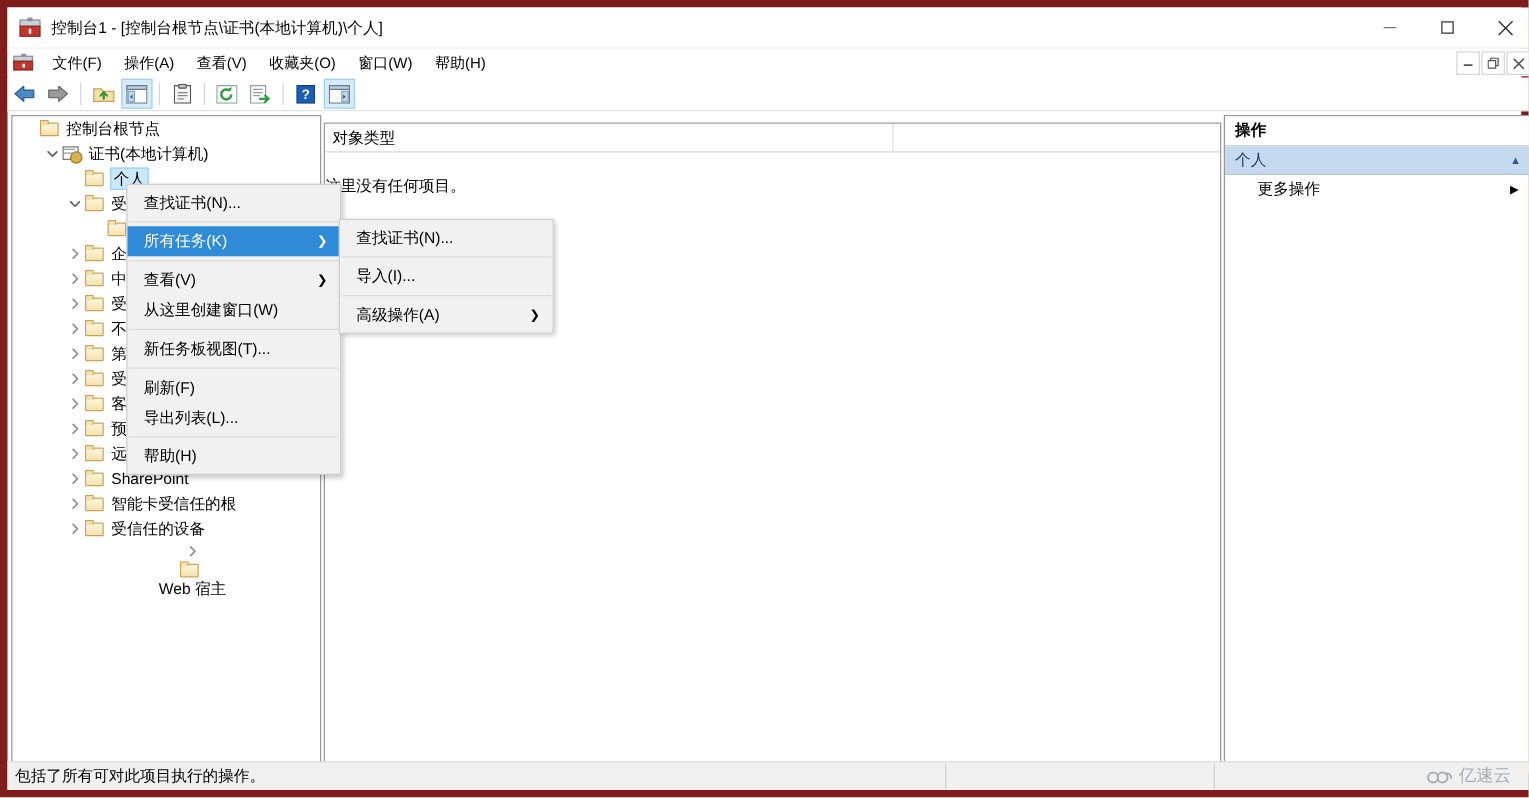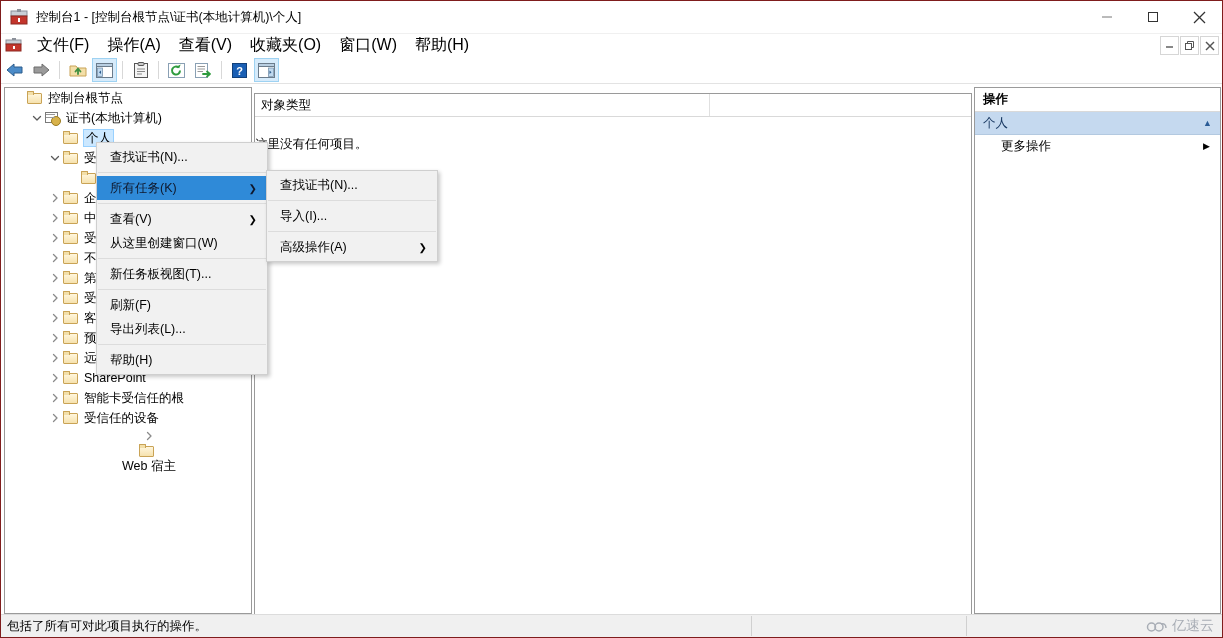--- a/index.html
+++ b/index.html
@@ -3,38 +3,38 @@
 <meta charset="utf-8">
 <style>
   html,body{margin:0;padding:0;}
   body{
     width:1223px;height:638px;overflow:hidden;
     font-family:"Liberation Sans","DejaVu Sans",sans-serif;
     font-size:12px;color:#000;background:#f0f0f0;
     -webkit-font-smoothing:antialiased;
   }
   .app{position:relative;width:1223px;height:638px;background:#ffffff;
-       border:1px solid #7f1d1d;box-sizing:border-box;}
+       border:6px solid #7f1d1d;box-sizing:border-box;}
 
   
   .titlebar{position:absolute;left:0;top:0;width:1221px;height:32px;
             background:#ffffff;display:flex;align-items:center;
             border-bottom:1px solid #f0f0f0;}
   .tb-icon{width:20px;height:20px;margin-left:8px;margin-right:7px;position:relative;flex:none;}
   .title-text{font-size:12.5px;color:#000;white-space:nowrap;}
   .wbtns{position:absolute;right:0;top:0;height:32px;display:flex;}
   .wbtn{width:46px;height:32px;display:flex;align-items:center;justify-content:center;
         color:#3a3a3a;font-size:13px;}
   .wbtn svg{display:block;}
 
   
   .menubar{position:absolute;left:0;top:33px;width:1221px;height:22px;
            background:#ffffff;display:flex;align-items:center;}
   .mb-icon{width:18px;height:16px;margin-left:4px;margin-right:5px;position:relative;flex:none;}
-  .mbitem{padding:2px 9px;font-size:16px;color:#000;white-space:nowrap;}
+  .mbitem{padding:2px 9px;font-size:12px;color:#000;white-space:nowrap;}
   .mdi-btns{position:absolute;right:3px;top:2px;display:flex;gap:1px;}
   .mdi-b{width:17px;height:17px;border:1px solid #d6d6d6;background:#fff;
          display:flex;align-items:center;justify-content:center;color:#555;font-size:10px;}
 
   
   .toolbar{position:absolute;left:0;top:56px;width:1221px;height:26px;
            background:#ffffff;display:flex;align-items:center;
            border-bottom:1px solid #e3e3e3;}
   .tbtn{width:25px;height:24px;margin:0 1px;display:flex;align-items:center;justify-content:center;
         position:relative;}
@@ -91,21 +91,21 @@
   .statusbar{position:absolute;left:0;bottom:0;width:1221px;height:22px;background:#f0f0f0;
              border-top:1px solid #dcdcdc;display:flex;align-items:center;}
   .status-text{padding-left:6px;font-size:12.5px;color:#000;}
   .sb-seg{position:absolute;top:1px;height:20px;border-left:1px solid #d0d0d0;}
 
   
   .ctxmenu{position:absolute;background:#f1f1f1;border:1px solid #cfcfcf;
            box-shadow:2px 2px 4px rgba(0,0,0,.22);padding:2px 0;z-index:40;}
   .mi{height:24px;display:flex;align-items:center;padding:0 10px 0 13px;
       font-size:12.5px;color:#000;white-space:nowrap;}
-  .mi.hl{background:#2f8ad8;color:#0f172a;justify-content:space-between;}
+  .mi.hl{background:#2f8ad8;color:#ffffff;justify-content:space-between;}
   .mi .sub{margin-left:auto;padding-left:26px;font-size:10px;}
   .msep{height:1px;background:#dcdcdc;margin:3px 1px;}
 
   .watermark{position:absolute;right:8px;bottom:2px;display:flex;align-items:center;
              gap:4px;color:#a8adb5;font-size:14px;z-index:50;}
 </style>
 </head>
 <body>
 
 <div class="app">

